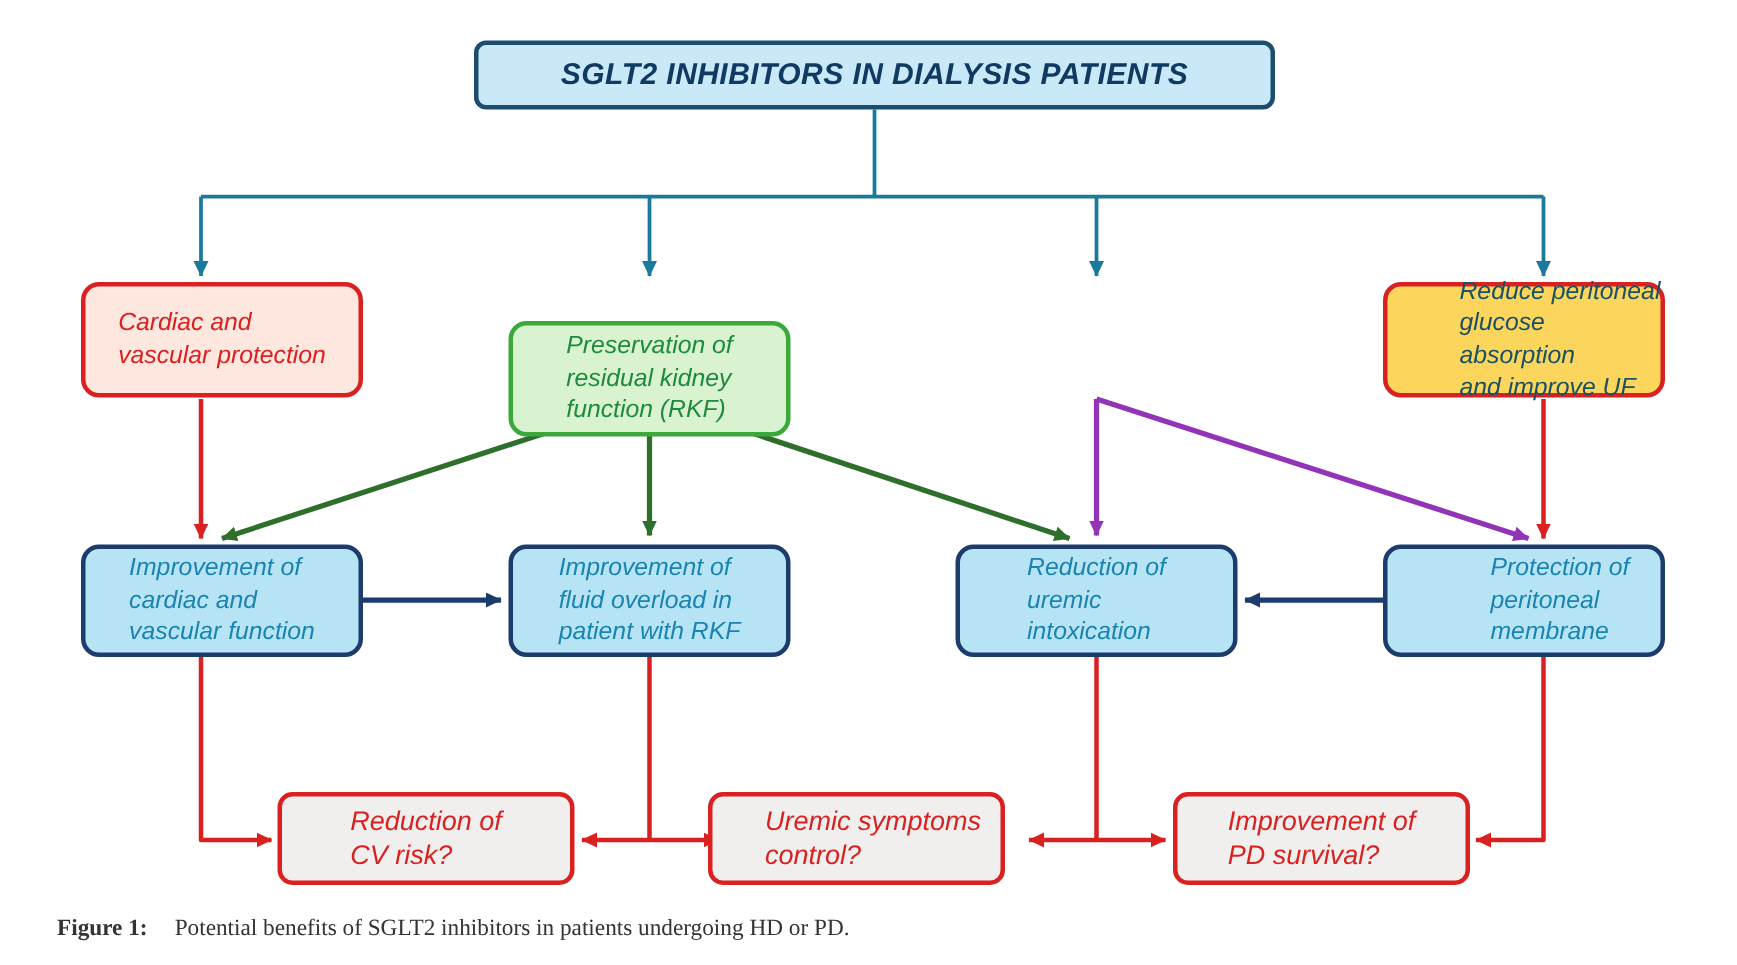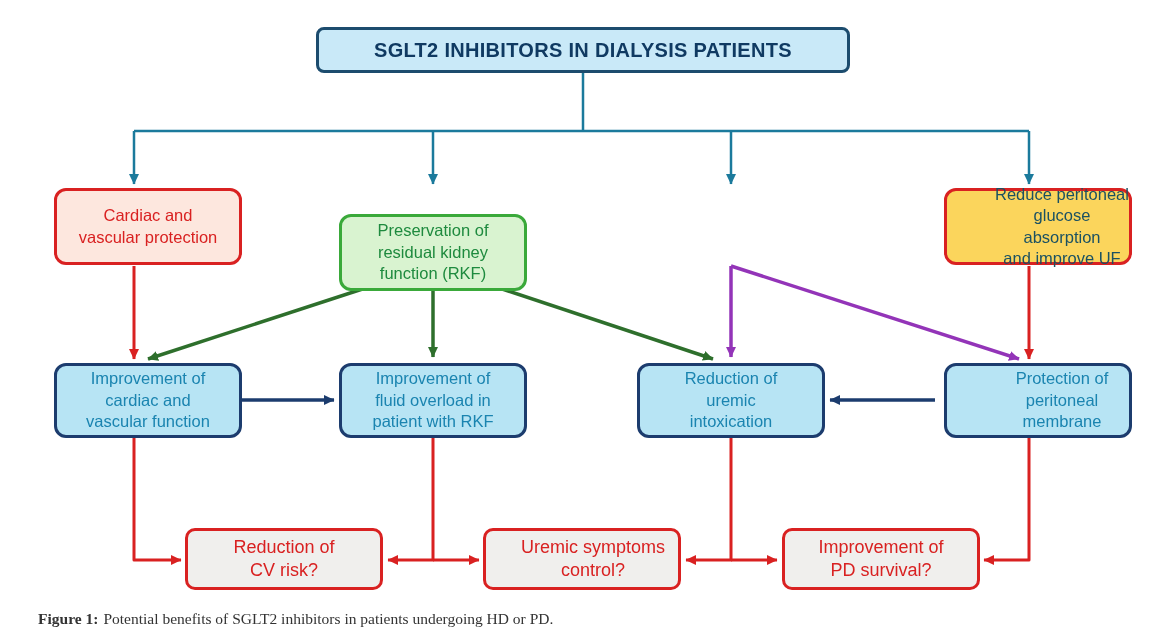--- a/index.html
+++ b/index.html
@@ -11,38 +11,38 @@
   .e-red{stroke:var(--red-arrow);stroke-width:3;}
   .e-green{stroke:var(--green-arrow);stroke-width:3.5;}
   .e-purple{stroke:var(--purple-arrow);stroke-width:3.5;}
   .e-navy{stroke:var(--navy-arrow);stroke-width:3.5;}
   .mh-teal{fill:var(--teal-arrow);}
   .mh-red{fill:var(--red-arrow);}
   .mh-green{fill:var(--green-arrow);}
   .mh-purple{fill:var(--purple-arrow);}
   .mh-navy{fill:var(--navy-arrow);}
   .node{position:absolute;box-sizing:border-box;display:flex;align-items:center;justify-content:center;
-        text-align:center;white-space:pre-line;border-radius:12px;line-height:1.3;font-size:16.5px;}
+        white-space:pre-line;border-radius:12px;line-height:1.3;font-size:16.5px;font-style:italic;}
   .title-box{left:316px;top:27px;width:534px;height:46px;border-radius:8px;
              background:var(--title-fill);border:3px solid var(--title-border);color:var(--title-text);
              font-size:20px;font-weight:700;letter-spacing:.3px;white-space:nowrap;}
   .row1{top:188px;height:77px;width:188px;}
   .row2{top:363px;height:75px;width:188px;}
   .row3{top:528px;height:62px;width:198px;font-size:18px;border-radius:10px;}
-  .c1{left:40px;margin-left:14px;} .c2{left:339px;} .c3{left:637px;} .c4{left:944px;padding-left:48px;}
-  .o1{left:185px;} .o2{left:483px;padding-left:22px;} .o3{left:782px;}
+  .c1{left:40px;margin-left:14px;} .c2{left:339px;} .c3{left:637px;} .c4{left:922px;padding-left:48px;}
+  .o1{left:185px;} .o2{left:472px;padding-left:22px;} .o3{left:782px;}
   .box-peach{background:var(--peach-fill);border:3px solid var(--red-border);color:var(--red-text);}
   .box-green{background:var(--green-fill);border:3px solid var(--green-border);color:var(--green-text);margin-top:26px;}
   .box-pink{background:var(--pink-fill);border:3px solid var(--purple-border);color:var(--purple-text);}
   .box-yellow{background:var(--yellow-fill);border:3px solid var(--red-border);color:var(--yellow-text);}
   .box-blue{background:var(--blue-fill);border:3px solid var(--navy-border);color:var(--blue-text);}
   .box-gray{background:var(--gray-fill);border:3px solid var(--red-border);color:var(--red-text);}
   .caption{position:absolute;left:38px;top:610px;font-family:"Liberation Serif",serif;
            font-size:15.5px;color:var(--caption-text);}
-  .cap-label{font-weight:700;margin-right:5px;}
+  .cap-label{font-weight:700;margin-right:18px;}
 </style>
 </head>
 <body>
 
 <div class="stage">
 
   <svg class="connectors" width="1158" height="643" viewBox="0 0 1158 643">
     <defs>
       <marker id="m-teal" markerWidth="12" markerHeight="12" refX="10" refY="5" orient="auto" markerUnits="userSpaceOnUse">
         <path class="mh-teal" d="M0,0 L10.5,5 L0,10 Z"></path>

